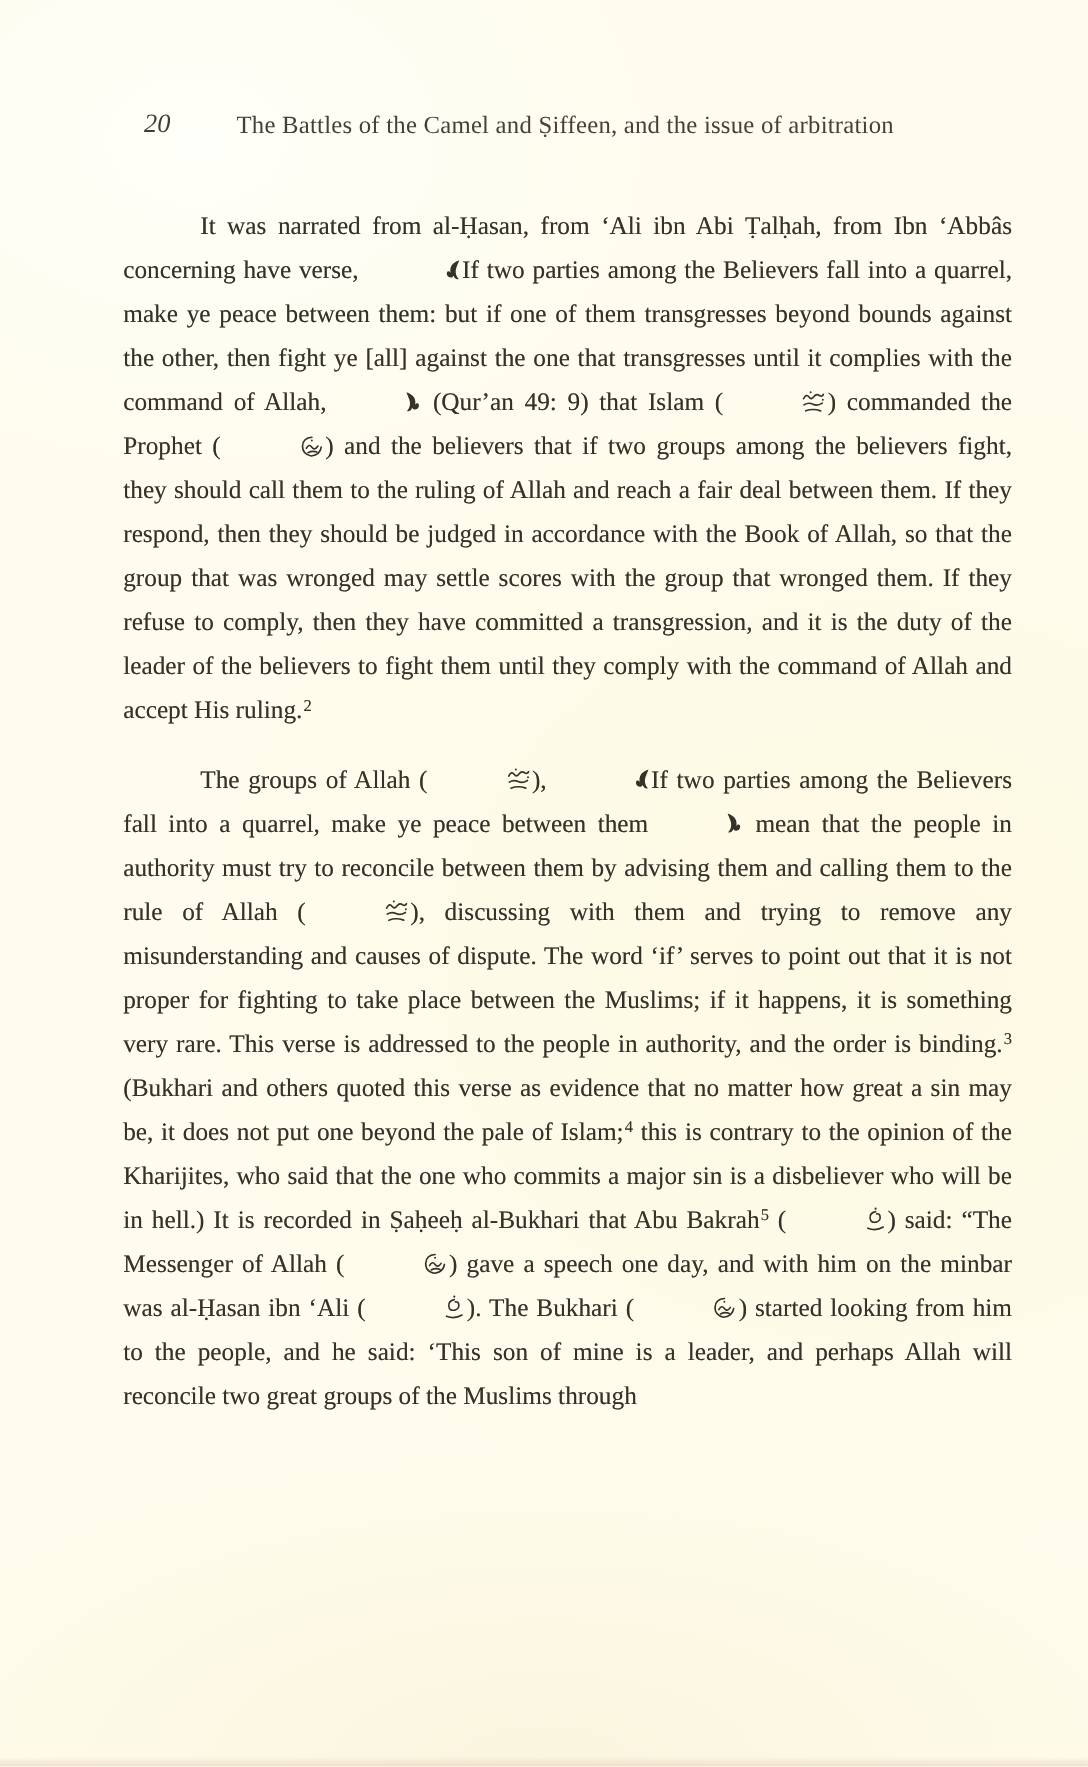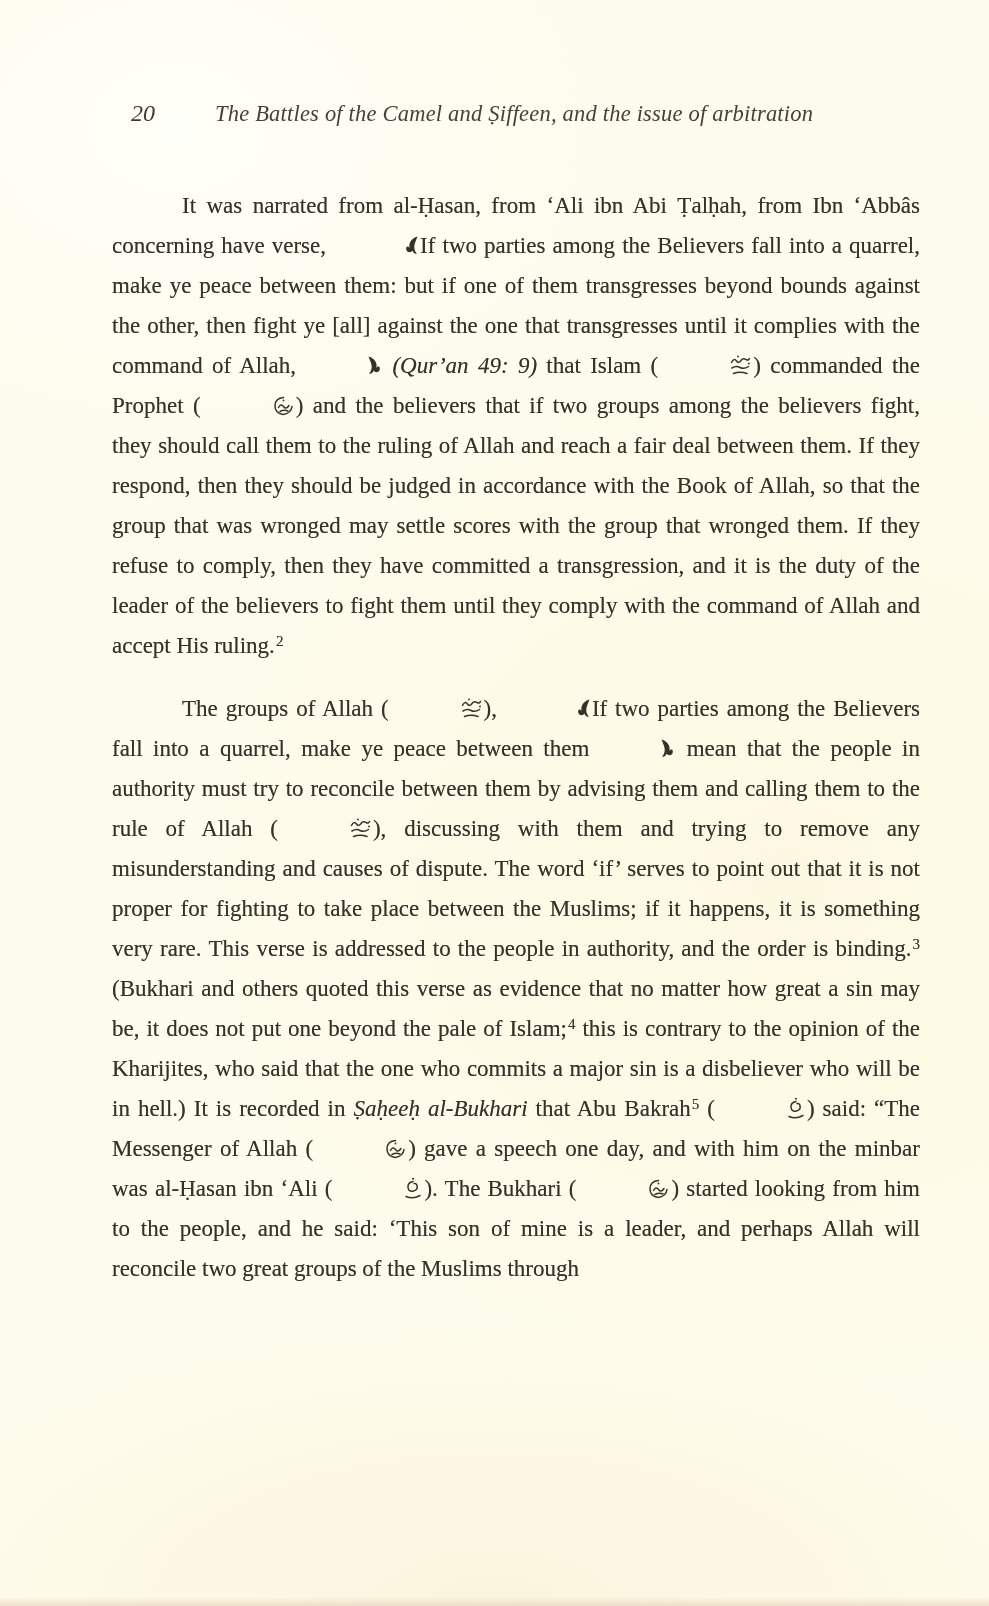--- a/index.html
+++ b/index.html
@@ -42,21 +42,20 @@
     top: 2px;
     font-style: italic;
     font-size: 24px;
     color: #403c32;
   }
   .head-title {
     position: absolute;
     left: 215px;
     top: 3px;
     width: 720px;
-    font-style: italic;
     font-size: 22.5px;
     letter-spacing: 0.2px;
     white-space: nowrap;
     color: #45413a;
   }
   .page-body {
     position: absolute;
     left: 112px;
     top: 186px;
     width: 808px;
@@ -66,21 +65,21 @@
     color: #35322a;
     text-shadow: 0 0 0.4px rgba(53,50,42,0.55);
   }
   p.body-para {
     margin: 0;
     text-indent: 70px;
   }
   p.body-para + p.body-para {
     margin-top: 23px;
   }
-  .it { font-style: italic; }
+  .it { }
   sup.fn {
     font-size: 15px;
     line-height: 0;
     vertical-align: 7px;
     margin-left: 1px;
   }
   .glyph {
     display: inline-block;
     line-height: 0;
   }

